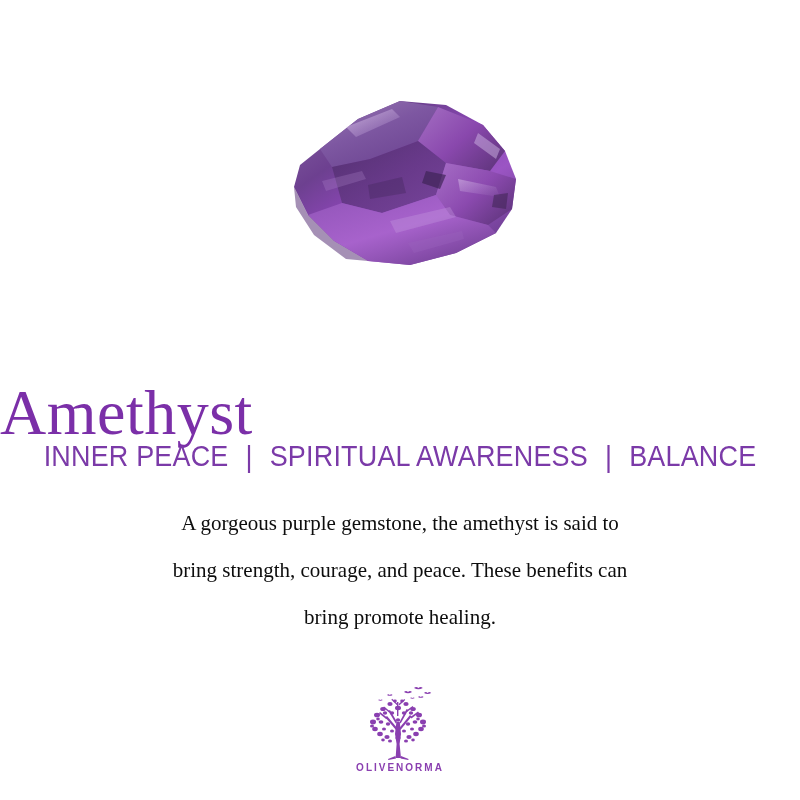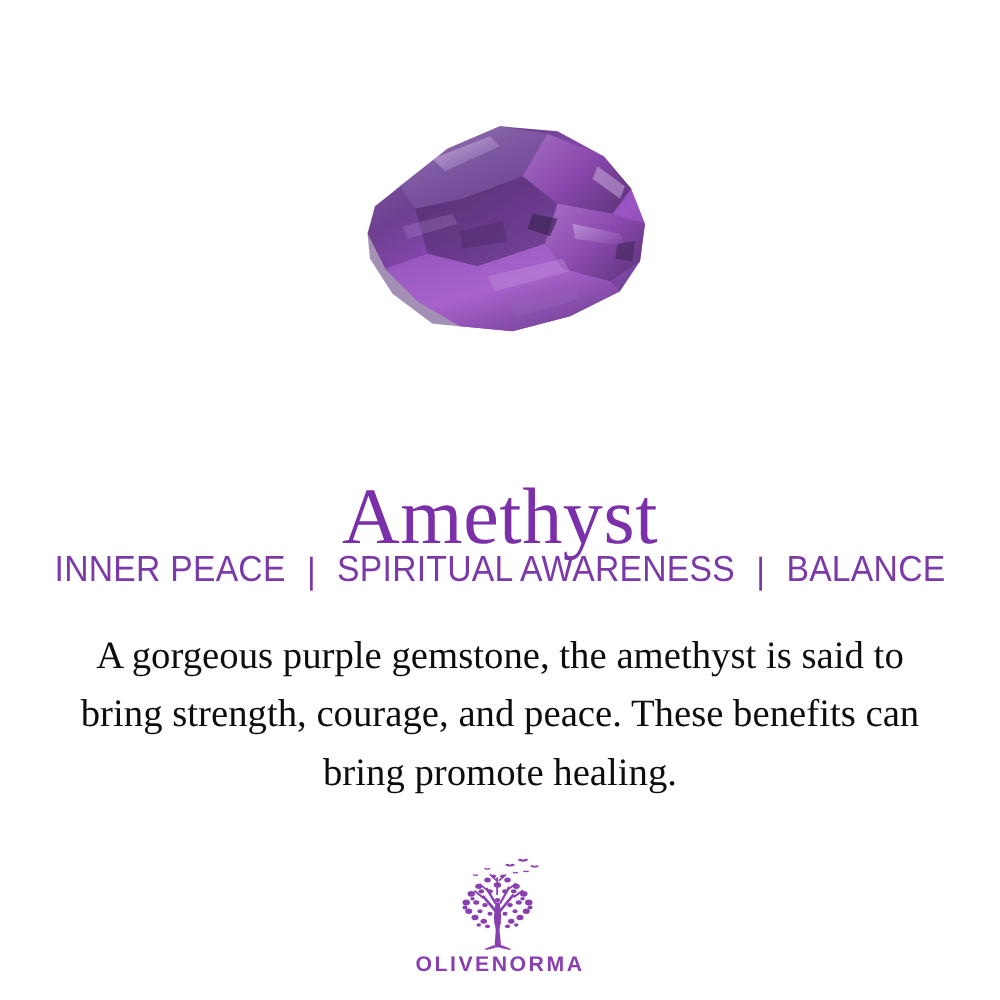--- a/index.html
+++ b/index.html
@@ -38,21 +38,20 @@
     width: 300px;
     height: 220px;
   }
 
   
   .title {
     position: absolute;
     left: 0;
     top: 336px;
     width: 800px;
-    text-align: center;
     font-family: "Liberation Serif", serif;
     font-size: 64px;
     line-height: 1.05;
     font-weight: 400;
     color: #7b2fa8;
     letter-spacing: 0.5px;
   }
 
   
   .subtitle {
@@ -79,21 +78,21 @@
   }
 
   
   .body-copy {
     position: absolute;
     left: 50px;
     top: 500px;
     width: 700px;
     text-align: center;
     font-family: "Liberation Serif", serif;
-    font-size: 31px;
+    font-size: 21px;
     line-height: 47px;
     color: #0d0d0d;
   }
   .body-copy .bline { display: block; }
 
   
   .logo-wrap {
     position: absolute;
     left: 0;
     top: 682px;
@@ -103,21 +102,21 @@
     align-items: center;
   }
   .logo-tree {
     display: block;
     width: 92px;
     height: 78px;
   }
   .logo-word {
     margin-top: 2px;
     font-family: "Liberation Sans", sans-serif;
-    font-size: 17px;
+    font-size: 10px;
     font-weight: 700;
     letter-spacing: 2.0px;
     color: #8a3fb0;
   }
 </style>
 </head>
 <body>
 
 <div class="page">
 

